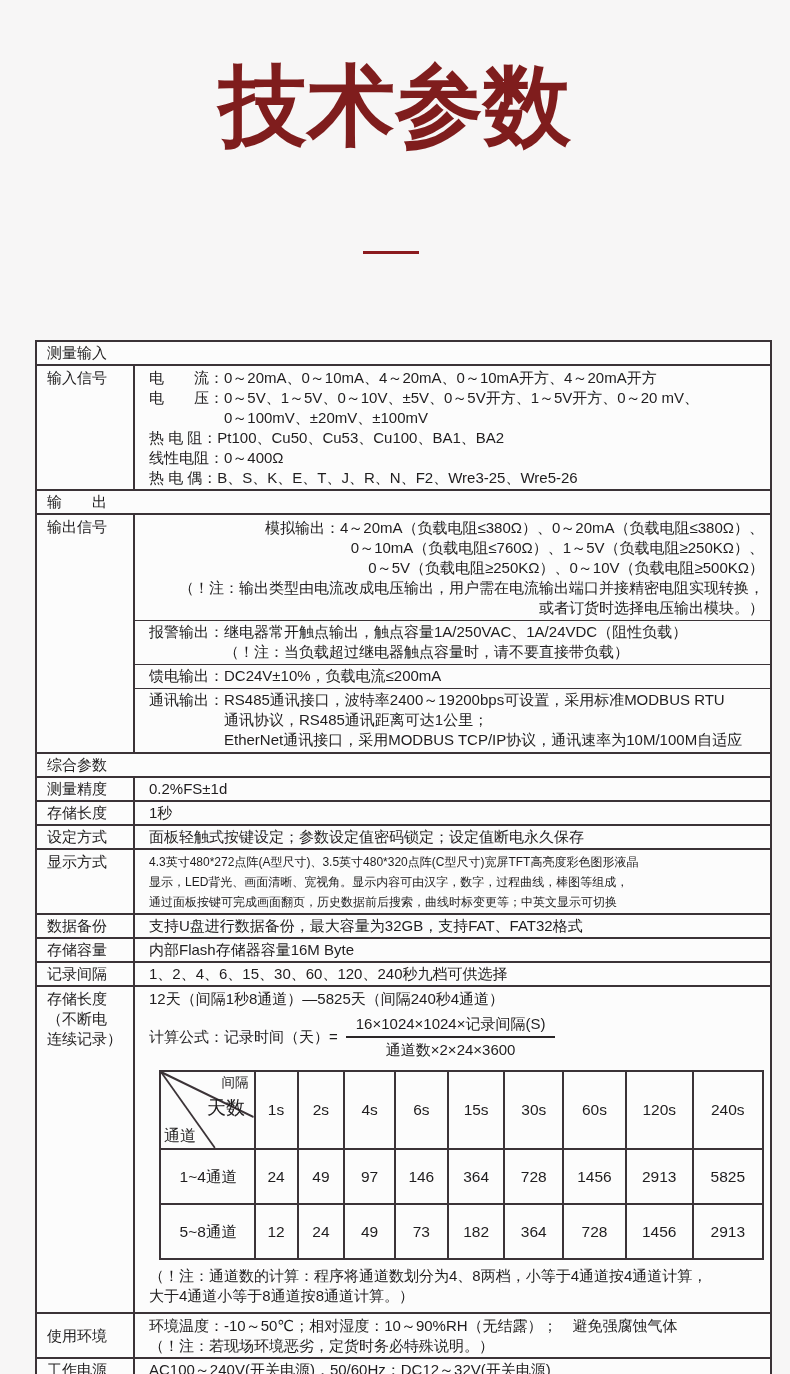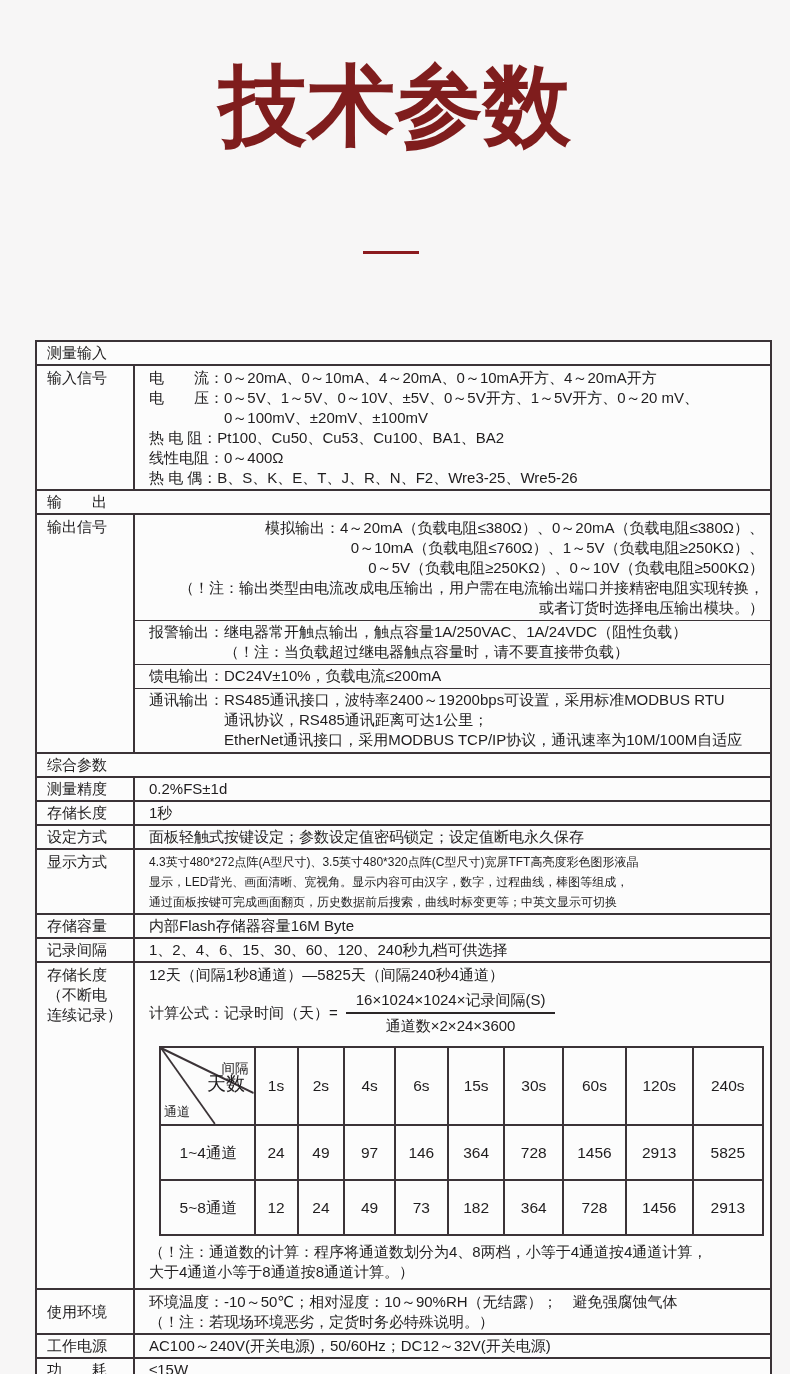--- a/index.html
+++ b/index.html
@@ -55,23 +55,23 @@
   .frac .num{display:block;padding:0 10px 2px 10px;border-bottom:2px solid #2a2627;}
   .frac .den{display:block;padding-top:2px;}
   table.mini{border-collapse:collapse;margin:10px 0 6px 10px;background:#fcfcfc;}
   table.mini td{
     border:2px solid #3b3337;text-align:center;
     font-size:15.5px;padding:11px 4px;height:31px;
   }
   table.mini tr.hdr td{height:54px;}
   td.corner{position:relative;width:96px;padding:0 !important;}
   td.corner svg{position:absolute;left:0;top:0;width:100%;height:100%;}
-  td.corner .c-int{position:absolute;right:5px;top:1px;font-size:13.5px;margin-top:10px;}
+  td.corner .c-int{position:absolute;right:5px;top:1px;font-size:13.5px;}
   td.corner .c-days{position:absolute;left:46px;top:26px;font-size:19px;}
-  td.corner .c-chan{position:absolute;left:3px;bottom:2px;font-size:13px;}
+  td.corner .c-chan{position:absolute;left:3px;bottom:2px;font-size:16px;}
   td.rowlab{text-align:left;padding-left:6px !important;}
   .note{margin-top:6px;}
 </style>
 </head>
 <body>
 
 <div class="page-title">技术参数</div>
 <div class="accent-line"></div>
 
 <div class="spec-table">
@@ -140,20 +140,26 @@
 
   <div class="row top">
     <div class="label-cell">显示方式</div>
     <div class="content-cell display-cell">
         <span class="pre">4.3英寸480*272点阵(A型尺寸)、3.5英寸480*320点阵(C型尺寸)宽屏TFT高亮度彩色图形液晶
 显示，LED背光、画面清晰、宽视角。显示内容可由汉字，数字，过程曲线，棒图等组成，
 通过面板按键可完成画面翻页，历史数据前后搜索，曲线时标变更等；中英文显示可切换</span>
       </div>
   </div>
 
+  <div class="row">
+    <div class="label-cell">数据备份</div>
+    <div class="content-cell">
+        <span class="pre">支持U盘进行数据备份，最大容量为32GB，支持FAT、FAT32格式</span>
+      </div>
+  </div>
 
   <div class="row">
     <div class="label-cell">存储容量</div>
     <div class="content-cell">
         <span class="pre">内部Flash存储器容量16M Byte</span>
       </div>
   </div>
 
   <div class="row">
     <div class="label-cell">记录间隔</div>

